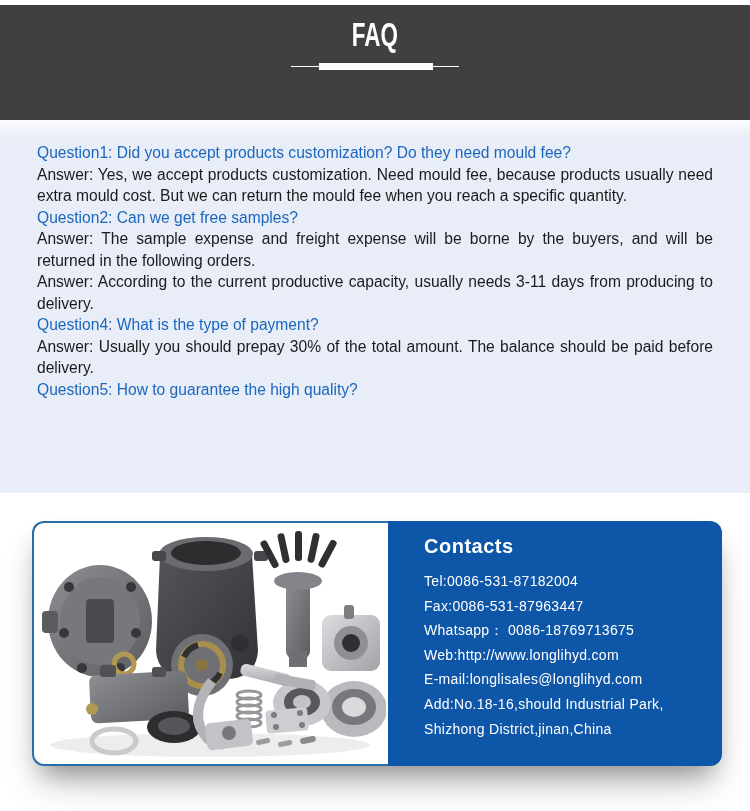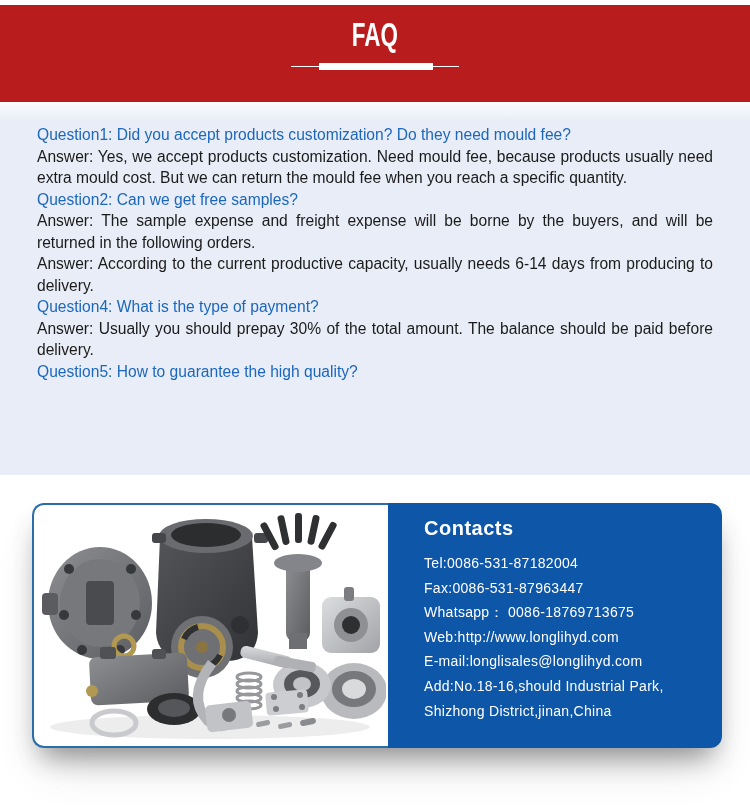--- a/index.html
+++ b/index.html
@@ -5,21 +5,21 @@
   html,body{margin:0;padding:0;}
   body{
     width:750px;height:811px;overflow:hidden;background:#ffffff;
     font-family:"Liberation Sans", sans-serif;
     -webkit-font-smoothing:antialiased;
   }
   .top-strip{height:5px;background:#ffffff;}
 
   
   .banner{
-    height:97px;background:#b91c1c;
+    height:115px;background:#404040;
     display:flex;flex-direction:column;align-items:center;
   }
   .banner-title{
     margin:13px 0 0;color:#ffffff;font-weight:bold;font-size:33px;line-height:33px;
     transform:scaleX(.68);transform-origin:center;letter-spacing:0px;
   }
   .banner-divider{position:relative;width:168px;height:8px;margin-top:12px;}
   .banner-divider .thin{position:absolute;left:0;right:0;top:3px;height:1px;background:#ffffff;}
   .banner-divider .thick{position:absolute;left:28px;top:0;width:114px;height:7px;background:#ffffff;}
 
@@ -65,21 +65,21 @@
     <span class="thin"></span>
     <span class="thick"></span>
   </div>
 </header>
 
 <section class="faq">
   <p class="q">Question1: Did you accept products customization? Do they need mould fee?</p>
   <p class="a">Answer: Yes, we accept products customization. Need mould fee, because products usually need extra mould cost. But we can return the mould fee when you reach a specific quantity.</p>
   <p class="q">Question2: Can we get free samples?</p>
   <p class="a">Answer: The sample expense and freight expense will be borne by the buyers, and will be returned in the following orders.</p>
-  <p class="a">Answer: According to the current productive capacity, usually needs 6-14 days from producing to delivery.</p>
+  <p class="a">Answer: According to the current productive capacity, usually needs 3-11 days from producing to delivery.</p>
   <p class="q">Question4: What is the type of payment?</p>
   <p class="a">Answer: Usually you should prepay 30% of the total amount. The balance should be paid before delivery.</p>
   <p class="q">Question5: How to guarantee the high quality?</p>
 </section>
 
 <section class="contact-card">
   <div class="photo">
 
     <svg viewBox="0 0 352 241" xmlns="http://www.w3.org/2000/svg">
       <defs>

